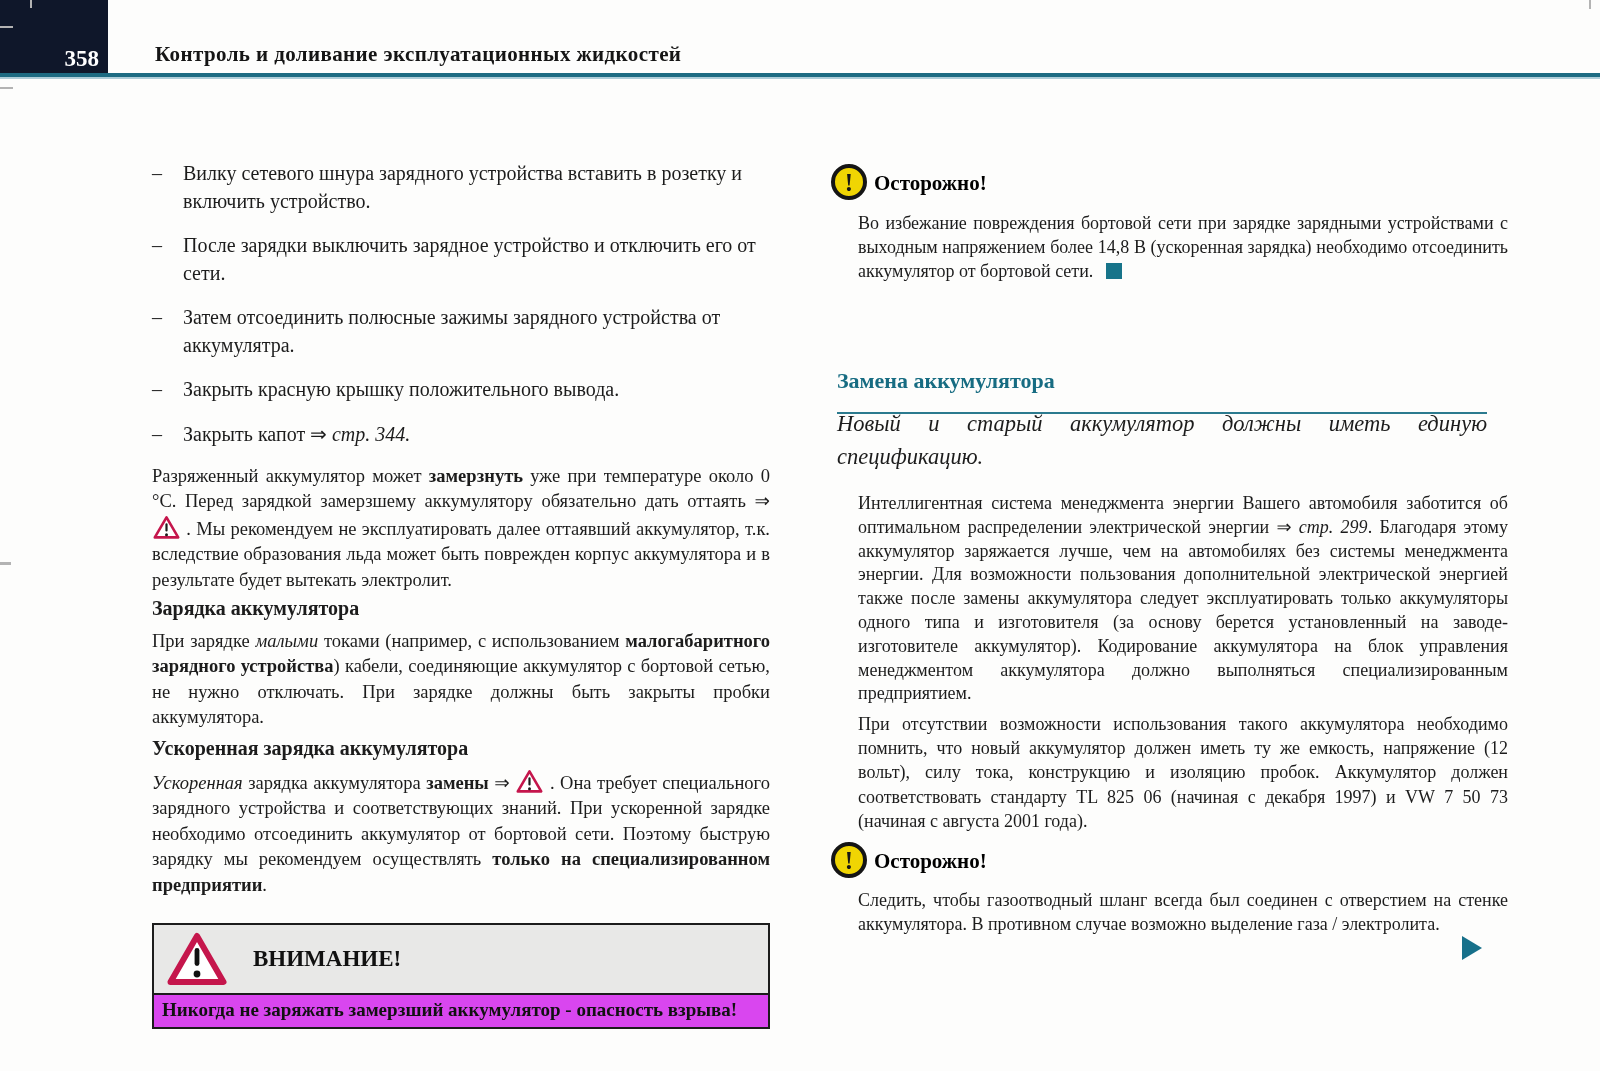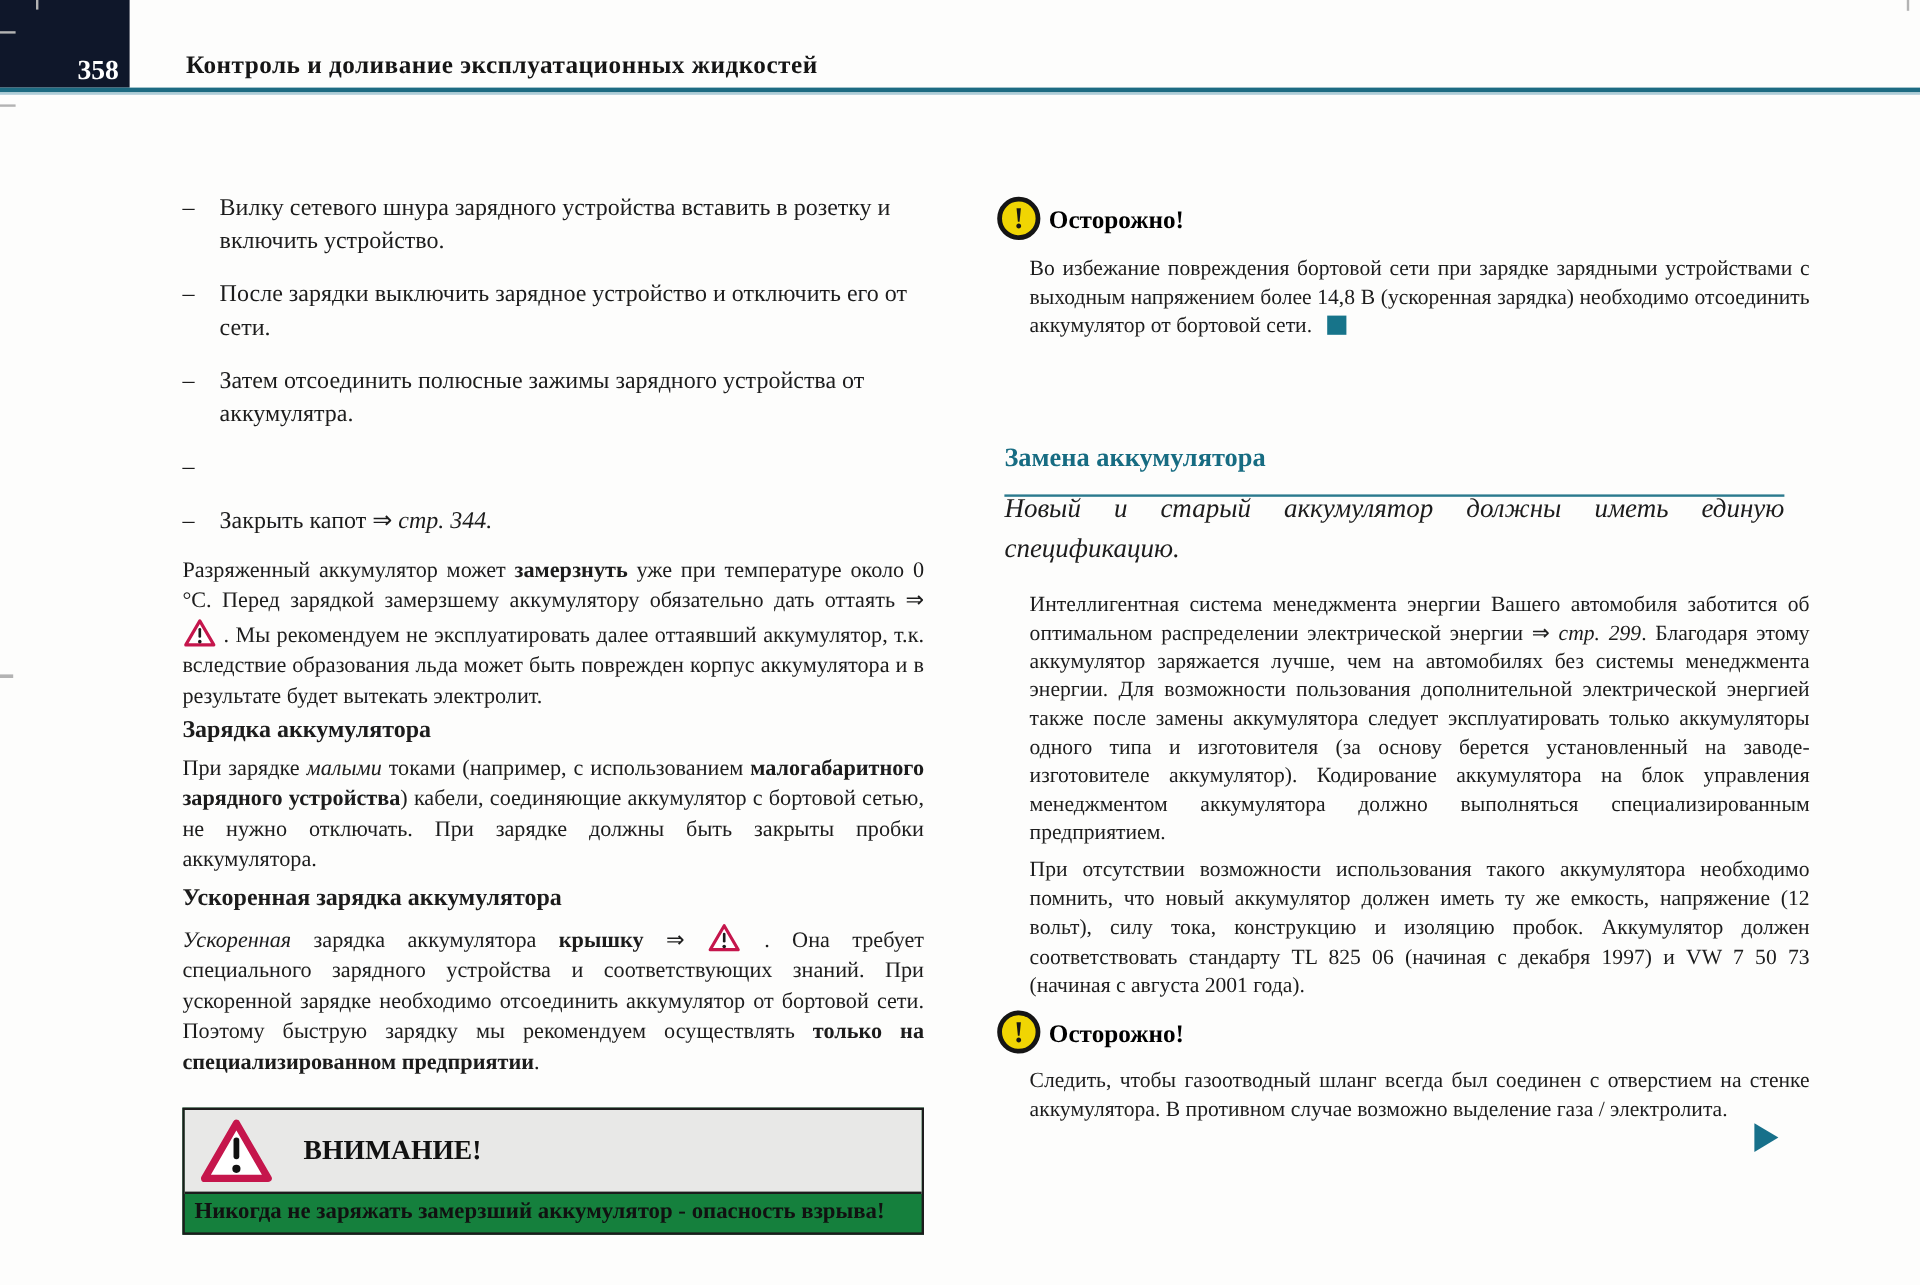--- a/index.html
+++ b/index.html
@@ -42,21 +42,21 @@
   .para {
     font-size:18.5px; line-height:25.4px; text-align:justify;
   }
   .subhead { font-size:20px; font-weight:bold; }
 
   .inline-tri { vertical-align:-5px; margin:0 1px; }
 
   
   .warning-box {
     left:152px; top:923px; width:618px; height:106px;
-    border:2px solid #1c1c1c; background:#15803d;
+    border:2px solid #1c1c1c; background:#d946ef;
   }
   .warning-box-header {
     height:70px; background:#E8E8E7; border-bottom:2px solid #1c1c1c;
     display:flex; align-items:center; padding-left:13px;
   }
   .warning-box-title { font-size:23px; font-weight:bold; margin-left:26px; color:#111; }
   .warning-box-body {
     padding:4px 8px 0 8px; font-size:19px; font-weight:bold; white-space:nowrap; color:#111;
   }
 
@@ -116,20 +116,21 @@
   <div class="bullet-item">
     <span class="bullet-dash">–</span>
     <span><span>После зарядки выключить зарядное устройство и отключить его от сети.</span></span>
   </div>
   <div class="bullet-item">
     <span class="bullet-dash">–</span>
     <span><span>Затем отсоединить полюсные зажимы зарядного устройства от аккумулятра.</span></span>
   </div>
   <div class="bullet-item">
     <span class="bullet-dash">–</span>
+    <span><span>Закрыть красную крышку положительного вывода.</span></span>
   </div>
   <div class="bullet-item">
     <span class="bullet-dash">–</span>
     <span><span>Закрыть капот ⇒ </span><span class="i">стр. 344.</span></span>
   </div>
 </div>
 
 <div class="abs para" style="left:152px;top:464px;width:618px;"><span>Разряженный аккумулятор может </span><span class="b">замерзнуть</span><span> уже при температуре около 0 °C. Перед зарядкой замерзшему аккумулятору обязательно дать оттаять </span><span>⇒ </span>
   <svg class="inline-tri" width="27" height="25" viewBox="0 0 27 25">
     <path d="M13.5 2.4 L25.2 22.4 H1.8 Z" fill="#ffffff" stroke="#C5164C" stroke-width="2.6" stroke-linejoin="round"></path>
@@ -137,21 +138,21 @@
     <circle cx="13.5" cy="19.7" r="1.5" fill="#1b1b1b"></circle>
   </svg>
 <span>. Мы рекомендуем не эксплуатировать далее оттаявший аккумулятор, т.к. вследствие образования льда может быть поврежден корпус аккумулятора и в результате будет вытекать электролит.</span></div>
 
 <div class="abs subhead" style="left:152px;top:597px;">Зарядка аккумулятора</div>
 
 <div class="abs para" style="left:152px;top:629px;width:618px;"><span>При зарядке </span><span class="i">малыми</span><span> токами (например, с использованием </span><span class="b">малогабаритного зарядного устройства</span><span>) кабели, соединяющие аккумулятор с бортовой сетью, не нужно отключать. При зарядке должны быть закрыты пробки аккумулятора.</span></div>
 
 <div class="abs subhead" style="left:152px;top:737px;">Ускоренная зарядка аккумулятора</div>
 
-<div class="abs para" style="left:152px;top:769px;width:618px;"><span class="i">Ускоренная</span><span> зарядка аккумулятора </span><span class="b">крышку</span><span> ⇒ </span>
+<div class="abs para" style="left:152px;top:769px;width:618px;"><span class="i">Ускоренная</span><span> зарядка аккумулятора </span><span class="b">замены</span><span> ⇒ </span>
   <svg class="inline-tri" width="27" height="25" viewBox="0 0 27 25">
     <path d="M13.5 2.4 L25.2 22.4 H1.8 Z" fill="#ffffff" stroke="#C5164C" stroke-width="2.6" stroke-linejoin="round"></path>
     <rect x="12.4" y="8.3" width="2.2" height="8.2" rx="1.1" fill="#1b1b1b"></rect>
     <circle cx="13.5" cy="19.7" r="1.5" fill="#1b1b1b"></circle>
   </svg>
 <span>. Она требует специального зарядного устройства и соответствующих знаний. При ускоренной зарядке необходимо отсоединить аккумулятор от бортовой сети. Поэтому быструю зарядку мы рекомендуем осуществлять </span><span class="b">только на специализированном предприятии</span><span>.</span></div>
 
 <div class="abs warning-box">
   <div class="warning-box-header">
     <svg width="60" height="54" viewBox="0 0 60 54">

